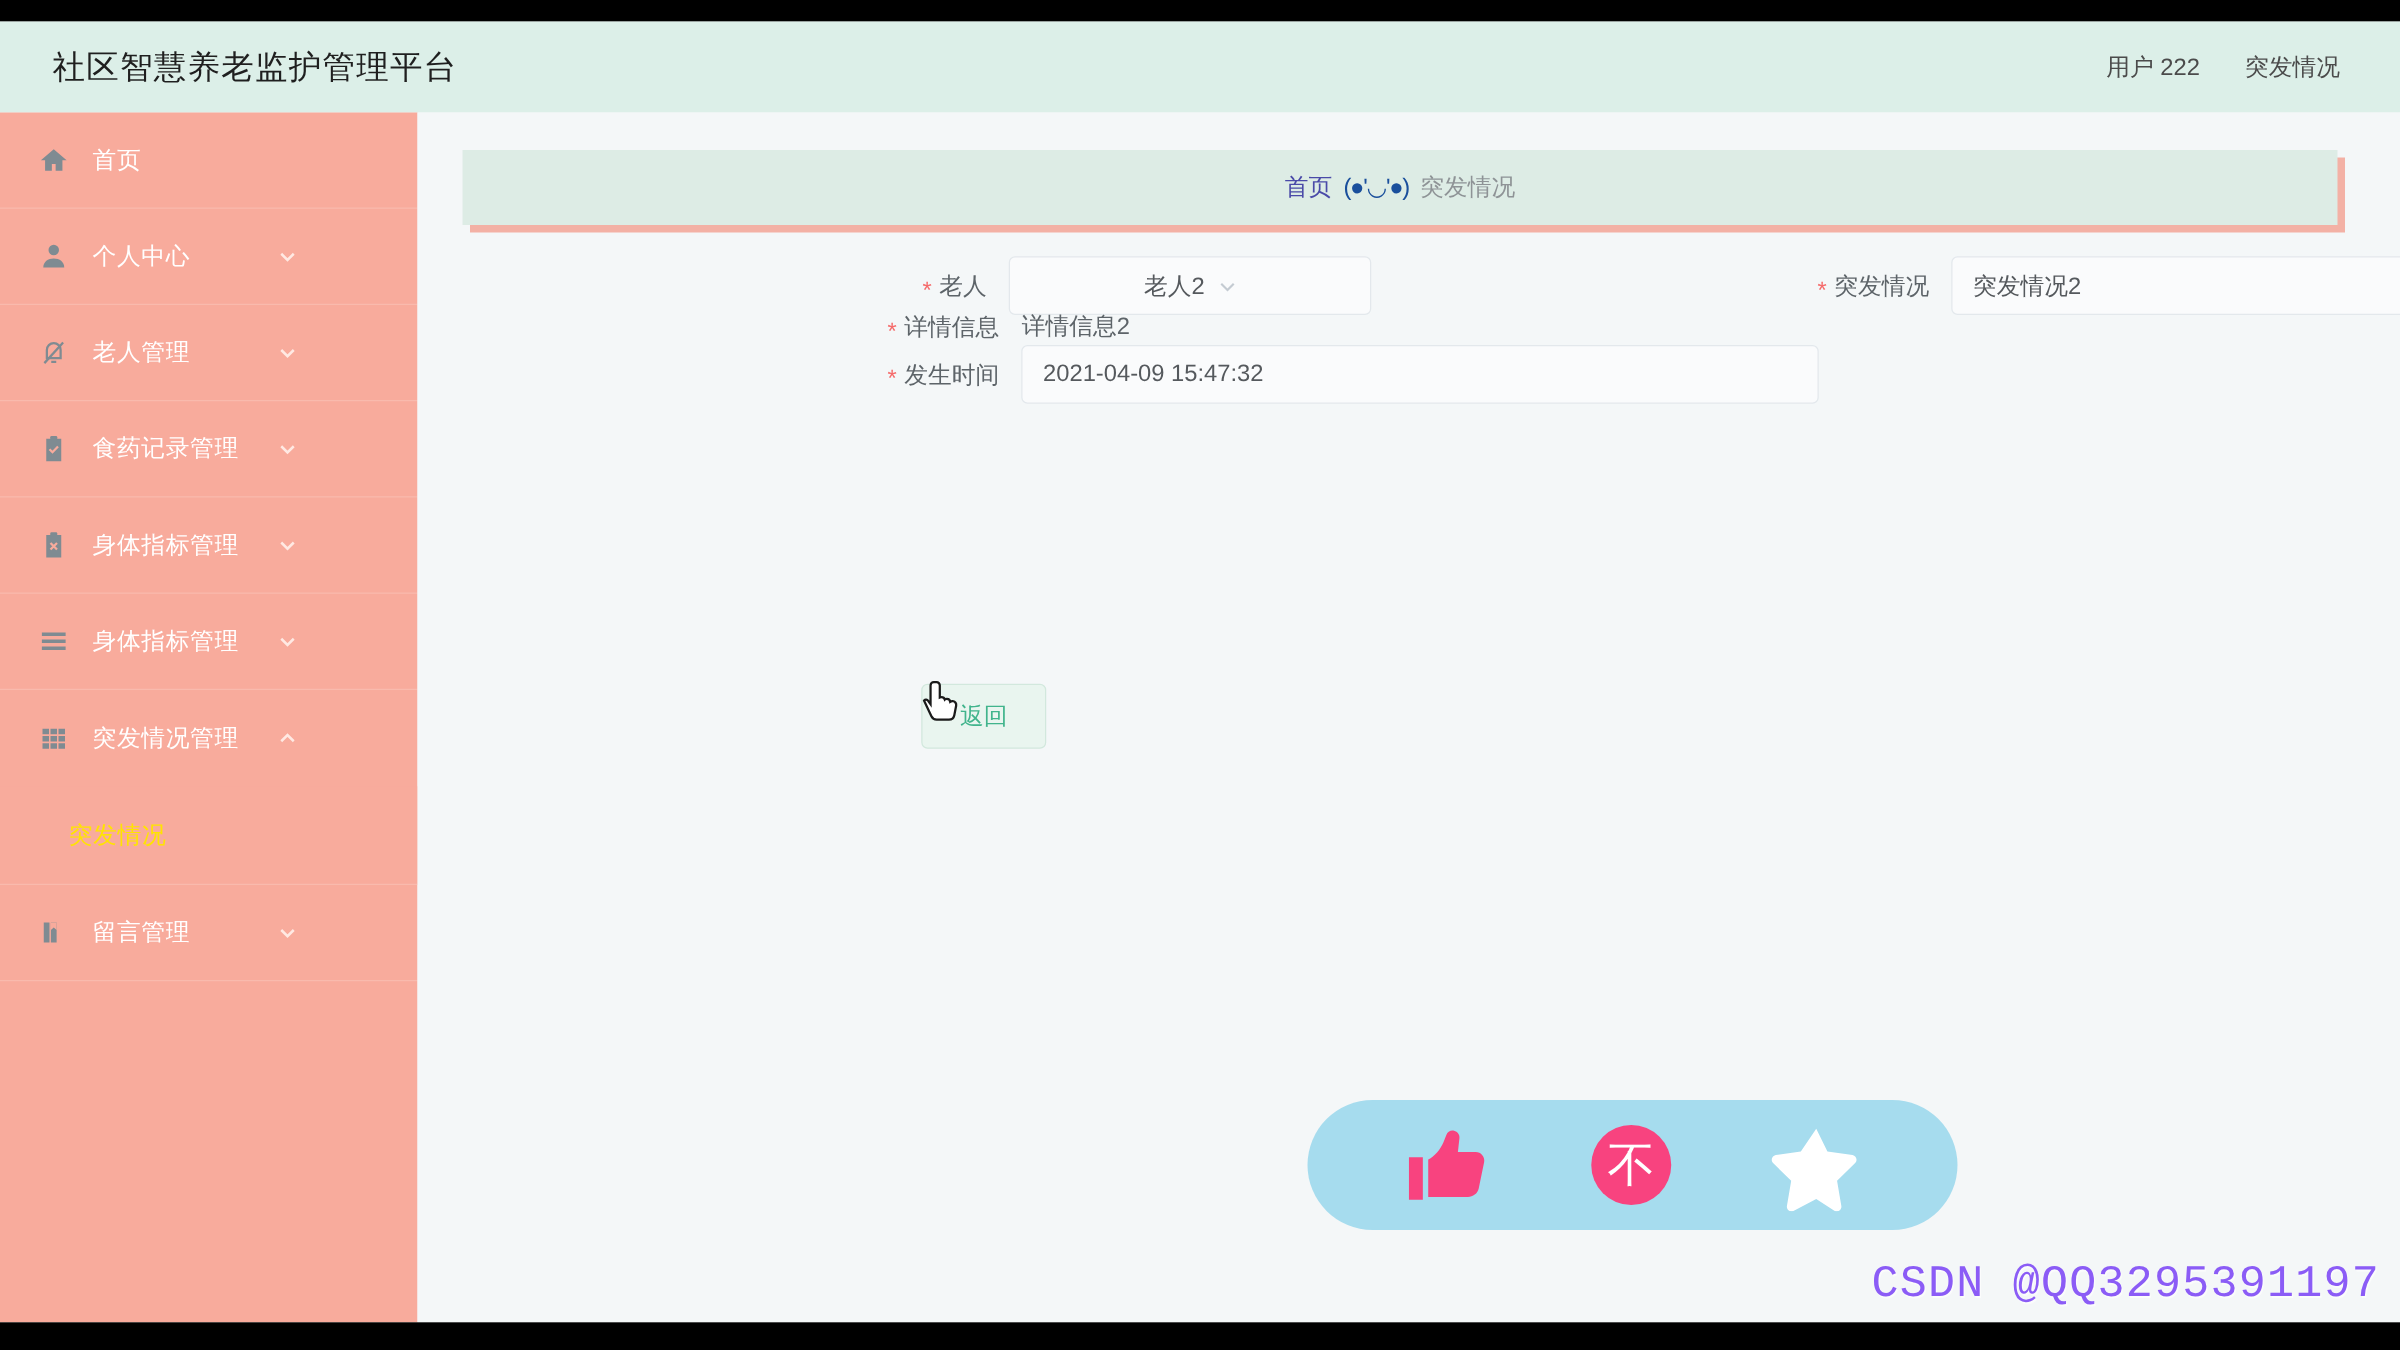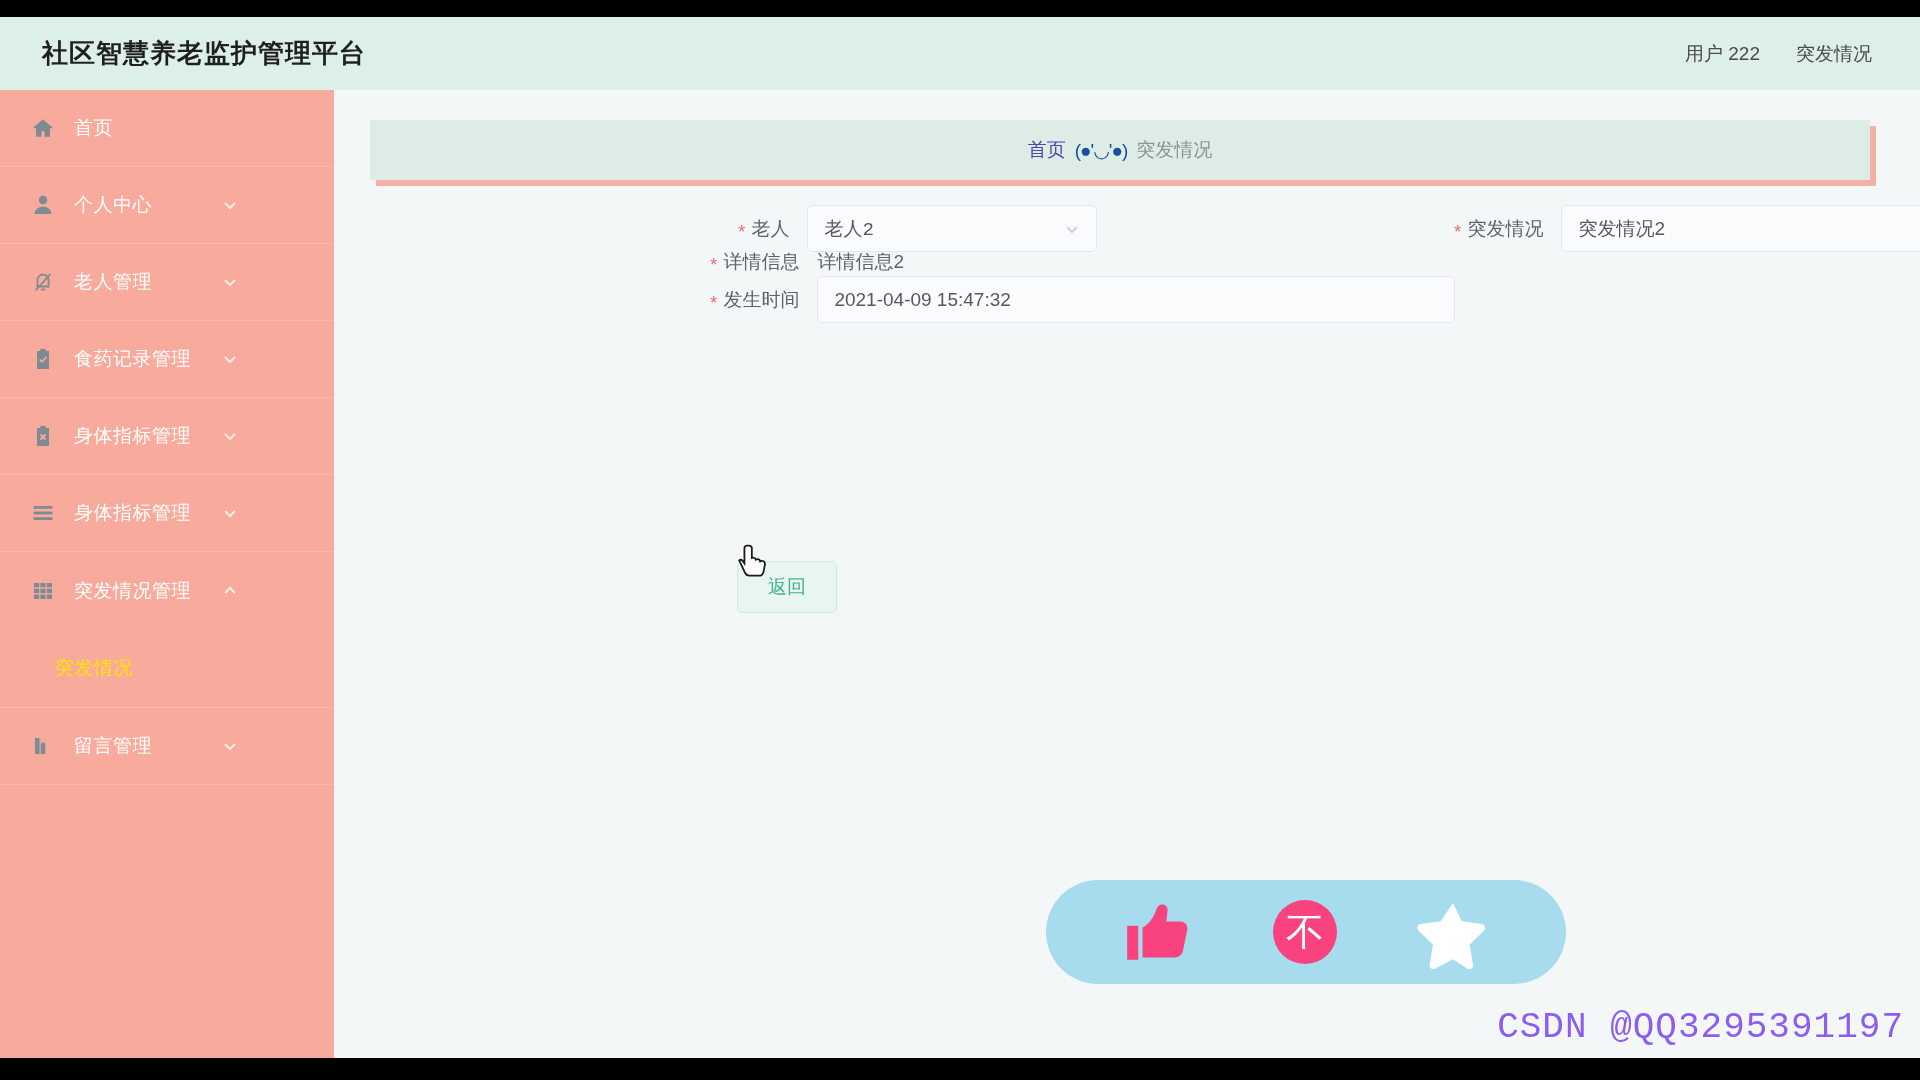--- a/index.html
+++ b/index.html
@@ -48,21 +48,21 @@
     width: 1920px;
     height: 73px;
     background: #dcefe8;
     display: flex;
     align-items: center;
     justify-content: space-between;
     padding: 0 48px 0 42px;
   }
   .brand {
     font-size: 26px;
-    font-weight: bold;
+    font-weight: normal;
     color: #1f1f1f;
     letter-spacing: 1px;
     white-space: nowrap;
   }
   .header-right {
     display: flex;
     align-items: flex-start;
     gap: 36px;
   }
   .header-right > span {
@@ -209,21 +209,21 @@
     background: #fafbfc;
     border: 1px solid #e3e8ec;
     border-radius: 5px;
     display: flex;
     align-items: center;
     padding: 0 16px;
     font-size: 19px;
     color: #55595d;
     cursor: text;
   }
-  .ctrl.select { cursor: pointer; justify-content: space-between; font-family: Liberation Mono, monospace; }
+  .ctrl.select { cursor: pointer; justify-content: center; }
   .ctrl .chev {
     color: #c4cbd2;
     margin-left: 10px;
     display: flex;
     align-items: center;
   }
   .plain-value {
     margin-left: 18px;
     font-size: 19px;
     color: #5d6469;
@@ -236,21 +236,21 @@
   .row1 .elder .ctrl  { width: 290px; }
   .row1 .emerg   { left: 1120px; top: 0; }
   .row1 .emerg .ctrl  { width: 636px; }
 
   .row2 .detail  { left: 376px; top: -45px; }
   .row3 .time    { left: 376px; top: -85px; }
   .row3 .time .ctrl { width: 638px; }
 
   .btn-row {
     position: absolute;
-    top: 356px;
+    top: 342px;
     left: 380px;
     padding-left: 23px;
   }
   .btn-back {
     background: #e9f5ef;
     border: 1px solid #d2e8dd;
     border-radius: 5px;
     color: #41b48c;
     font-size: 19px;
     padding: 12px 30px;

